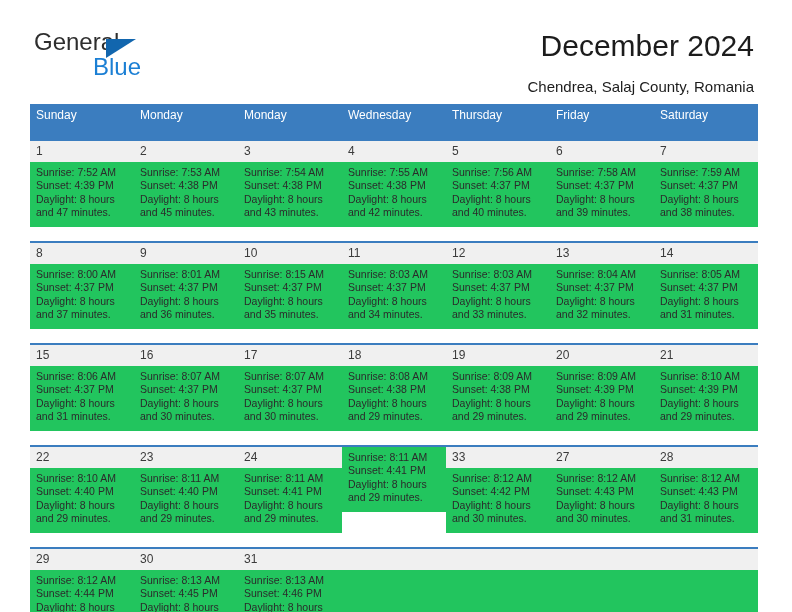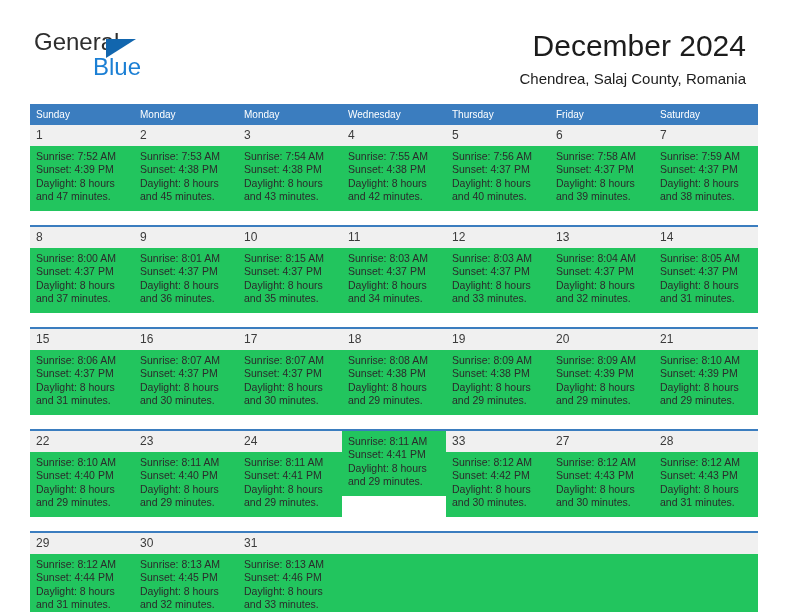--- a/index.html
+++ b/index.html
@@ -60,33 +60,33 @@
     position: absolute;
     left: 59px;
     top: 25px;
     font-size: 24px;
     color: #1b7fd4;
     line-height: 28px;
     font-weight: 400;
   }
   .title-block {
     position: absolute;
-    right: 12px;
+    right: 4px;
     top: 0;
     text-align: right;
   }
   .cal-title {
     font-size: 30px;
     color: #1c1c1c;
     line-height: 36px;
     font-weight: 400;
     white-space: nowrap;
   }
   .cal-subtitle {
-    margin-top: 6px;
+    margin-top: 14px;
     font-size: 15px;
     color: #1c1c1c;
     line-height: 18px;
     font-weight: 400;
     white-space: nowrap;
   }
 
   
   .calendar {
     position: absolute;
@@ -94,22 +94,22 @@
     top: 104px;
     width: 728px;
   }
   .weekday-row {
     display: flex;
     background: #3b7dbf;
   }
   .weekday {
     flex: 1 1 0;
     box-sizing: border-box;
-    padding: 4px 0 3px 6px;
-    font-size: 10px;
+    padding: 4px 0 19px 6px;
+    font-size: 12px;
     color: #ffffff;
     line-height: 14px;
     white-space: nowrap;
   }
   .week-row {
     display: flex;
     border-top: 2px solid #3b7dbf;
   }
   .week-row.first {
     border-top: none;

